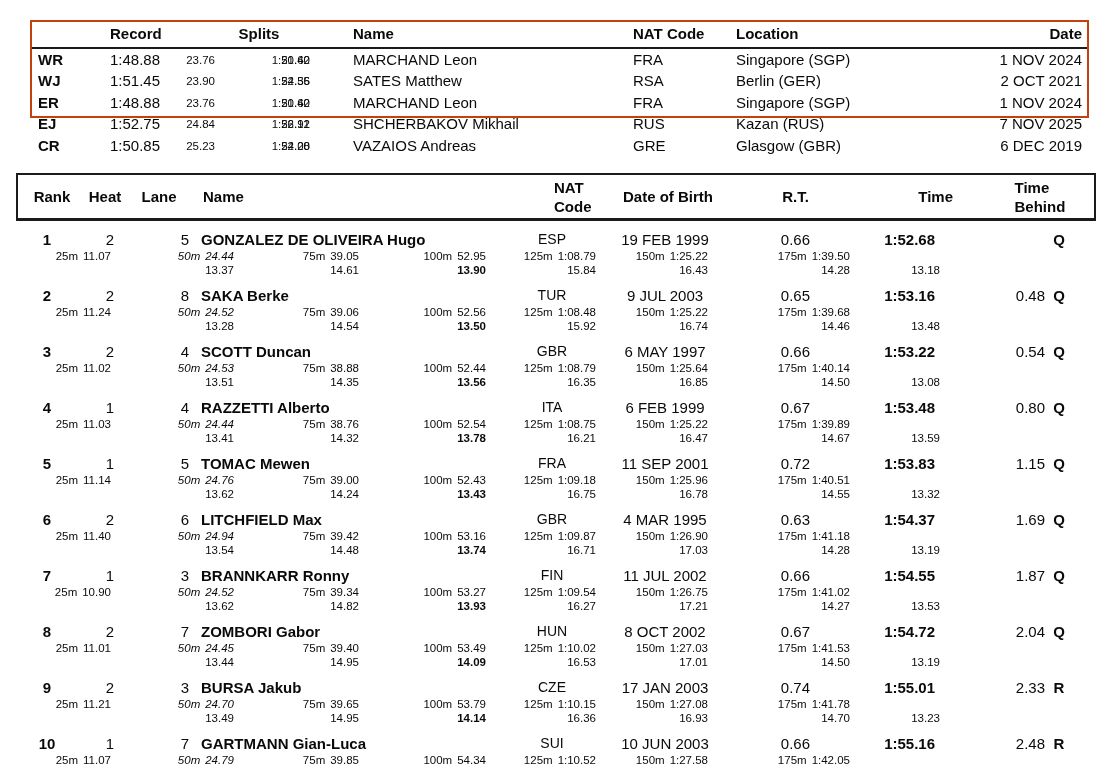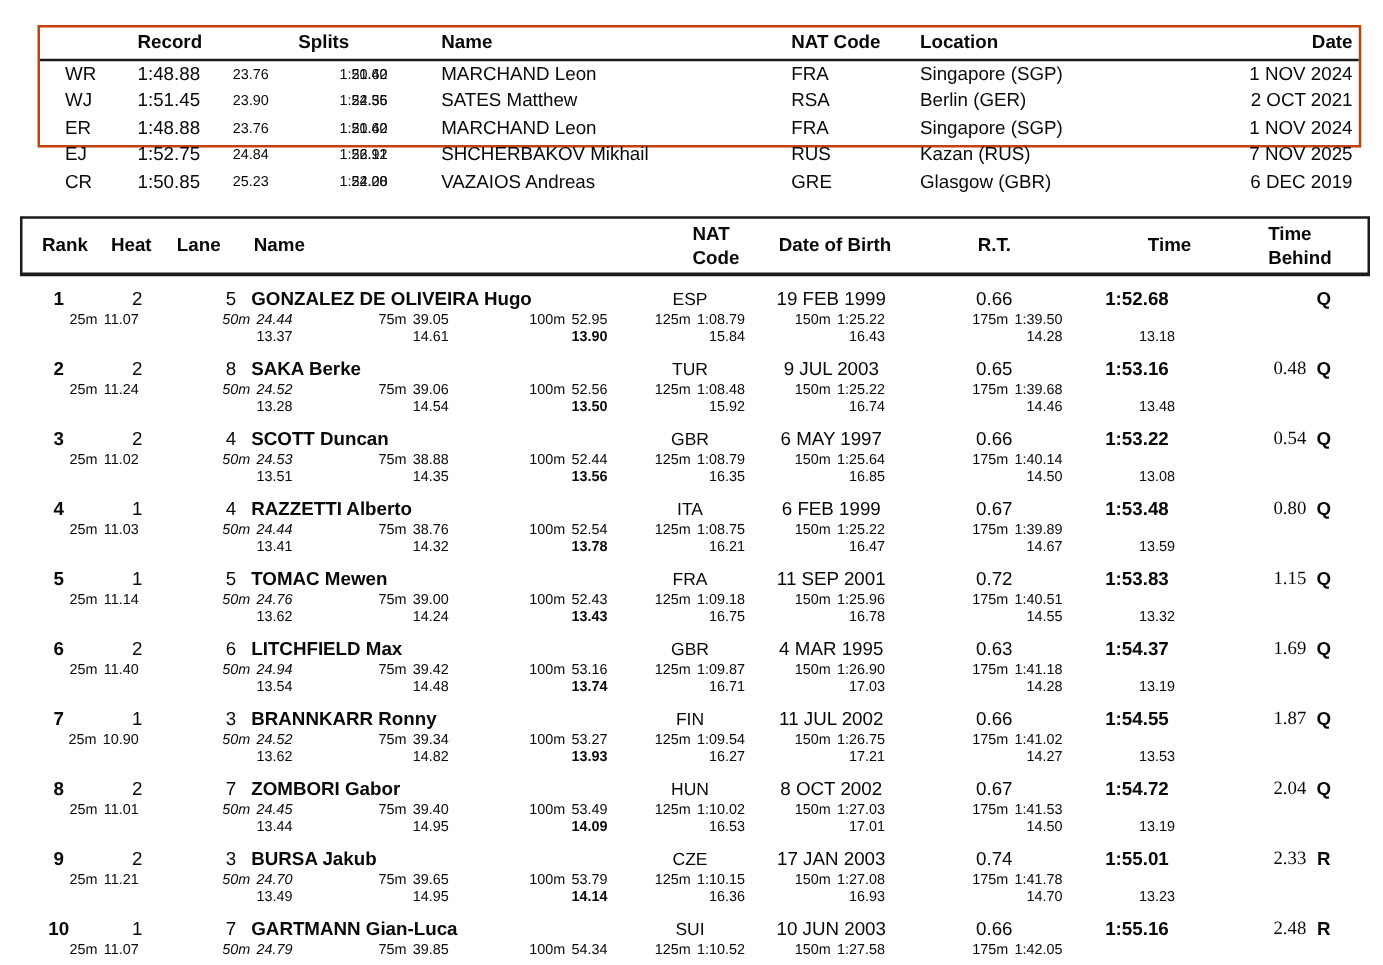--- a/index.html
+++ b/index.html
@@ -12,21 +12,21 @@
   #records .hdr{position:relative;height:25px;border-bottom:2px solid #1b1b1b;}
   #records .hdr span{position:absolute;top:3px;font-size:15px;font-weight:bold;white-space:nowrap;}
   .rh-record{left:78px;}
   .rh-splits{left:178px;width:98px;text-align:center;}
   .rh-name{left:321px;}
   .rh-nat{left:601px;}
   .rh-loc{left:704px;}
   .rh-date{left:890px;width:160px;text-align:right;}
   .rec-row{position:relative;height:21.4px;}
   .rec-row span{position:absolute;top:2px;font-size:15px;white-space:nowrap;}
-  .rc-tag{left:20px;font-weight:normal;}
+  .rc-tag{left:6px;font-weight:bold;}
   .rc-time{left:78px;}
   .rc-s1{left:130px;width:53px;text-align:right;font-size:11.5px !important;top:5px !important;}
   .rc-s2{left:183px;width:47px;text-align:right;font-size:11.5px !important;top:5px !important;margin-left:48px;}
   .rc-s3{left:230px;width:48px;text-align:right;font-size:11.5px !important;top:5px !important;}
   .rc-name{left:321px;}
   .rc-nat{left:601px;}
   .rc-loc{left:704px;}
   .rc-date{left:890px;width:160px;text-align:right;}
 
   
@@ -49,21 +49,21 @@
   .blk span{white-space:nowrap;}
   .m span{position:absolute;top:10px;font-size:15px;}
   .c-rank{left:20px;width:54px;text-align:center;font-weight:bold;}
   .c-heat{left:60px;width:54px;text-align:right;}
   .c-lane{left:135px;width:54px;text-align:right;}
   .c-name{left:201px;font-weight:bold;}
   .c-nat{left:502px;width:100px;text-align:center;font-size:14px !important;}
   .c-dob{left:590px;width:150px;text-align:center;}
   .c-rt{left:710px;width:100px;text-align:right;}
   .c-time{left:835px;width:100px;text-align:right;font-weight:bold;}
-  .c-behind{left:945px;width:100px;text-align:right;font-family:Liberation Serif, serif;}
+  .c-behind{left:945px;width:100px;text-align:right;}
   .c-qual{left:1046px;width:26px;text-align:center;font-weight:bold;}
   .sp{position:absolute;top:29px;width:120px;text-align:right;font-size:11.5px;}
   .sp .sl{margin-right:5px;}
   .sp1{left:-9px;} .sp2{left:114px;font-style:italic;} .sp3{left:239px;} .sp4{left:366px;}
   .sp5{left:476px;} .sp6{left:588px;} .sp7{left:730px;}
   .sb{position:absolute;top:43px;width:70px;text-align:right;font-size:11.5px;}
   .sb1{left:164px;} .sb2{left:289px;} .sb3{left:416px;font-weight:bold;} .sb4{left:526px;}
   .sb5{left:638px;} .sb6{left:780px;} .sbF{left:870px;}
 </style>
 </head>

